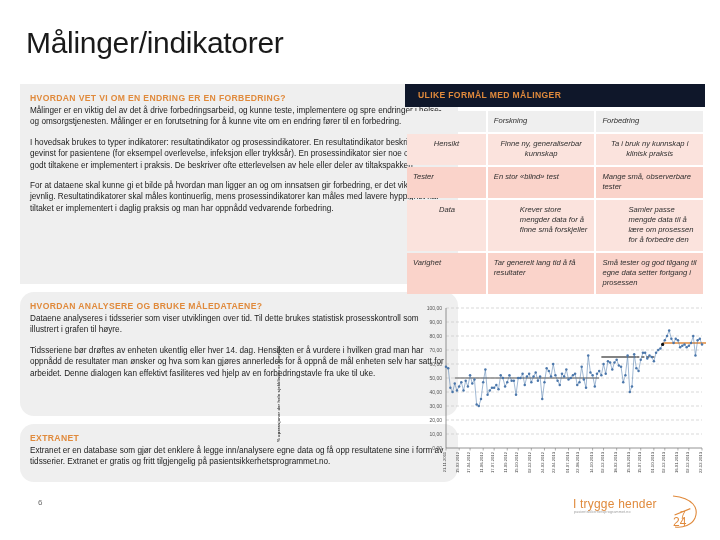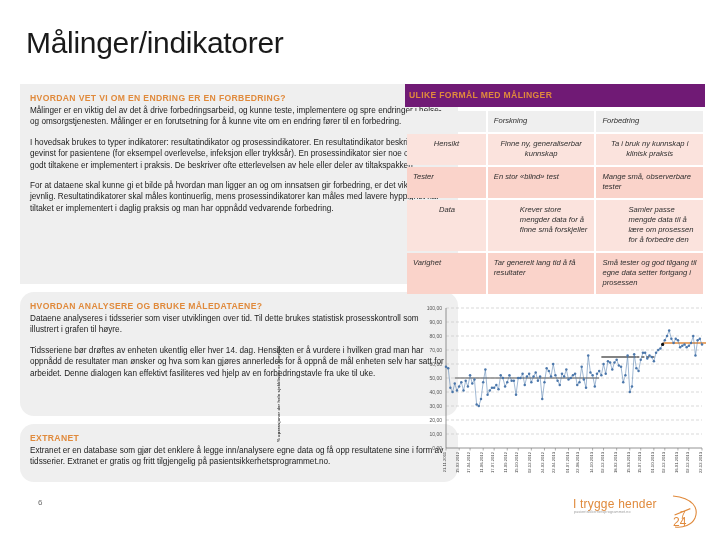--- a/index.html
+++ b/index.html
@@ -72,26 +72,26 @@
   }
 
   
   #purpose-table-wrap {
     position: absolute;
     left: 405px;
     top: 84px;
     width: 300px;
   }
   #purpose-title {
-    background: #701a75;
+    background: #0f172a;
     color: #e08a3c;
     font-size: 8.6px;
     font-weight: 700;
     letter-spacing: 0.35px;
-    padding: 6px 8px 6px 4px;
+    padding: 6px 8px 6px 13px;
     line-height: 11px;
   }
   table.purpose {
     border-collapse: separate;
     border-spacing: 2px;
     width: 100%;
     margin-top: 2px;
     table-layout: fixed;
     font-style: italic;
   }

